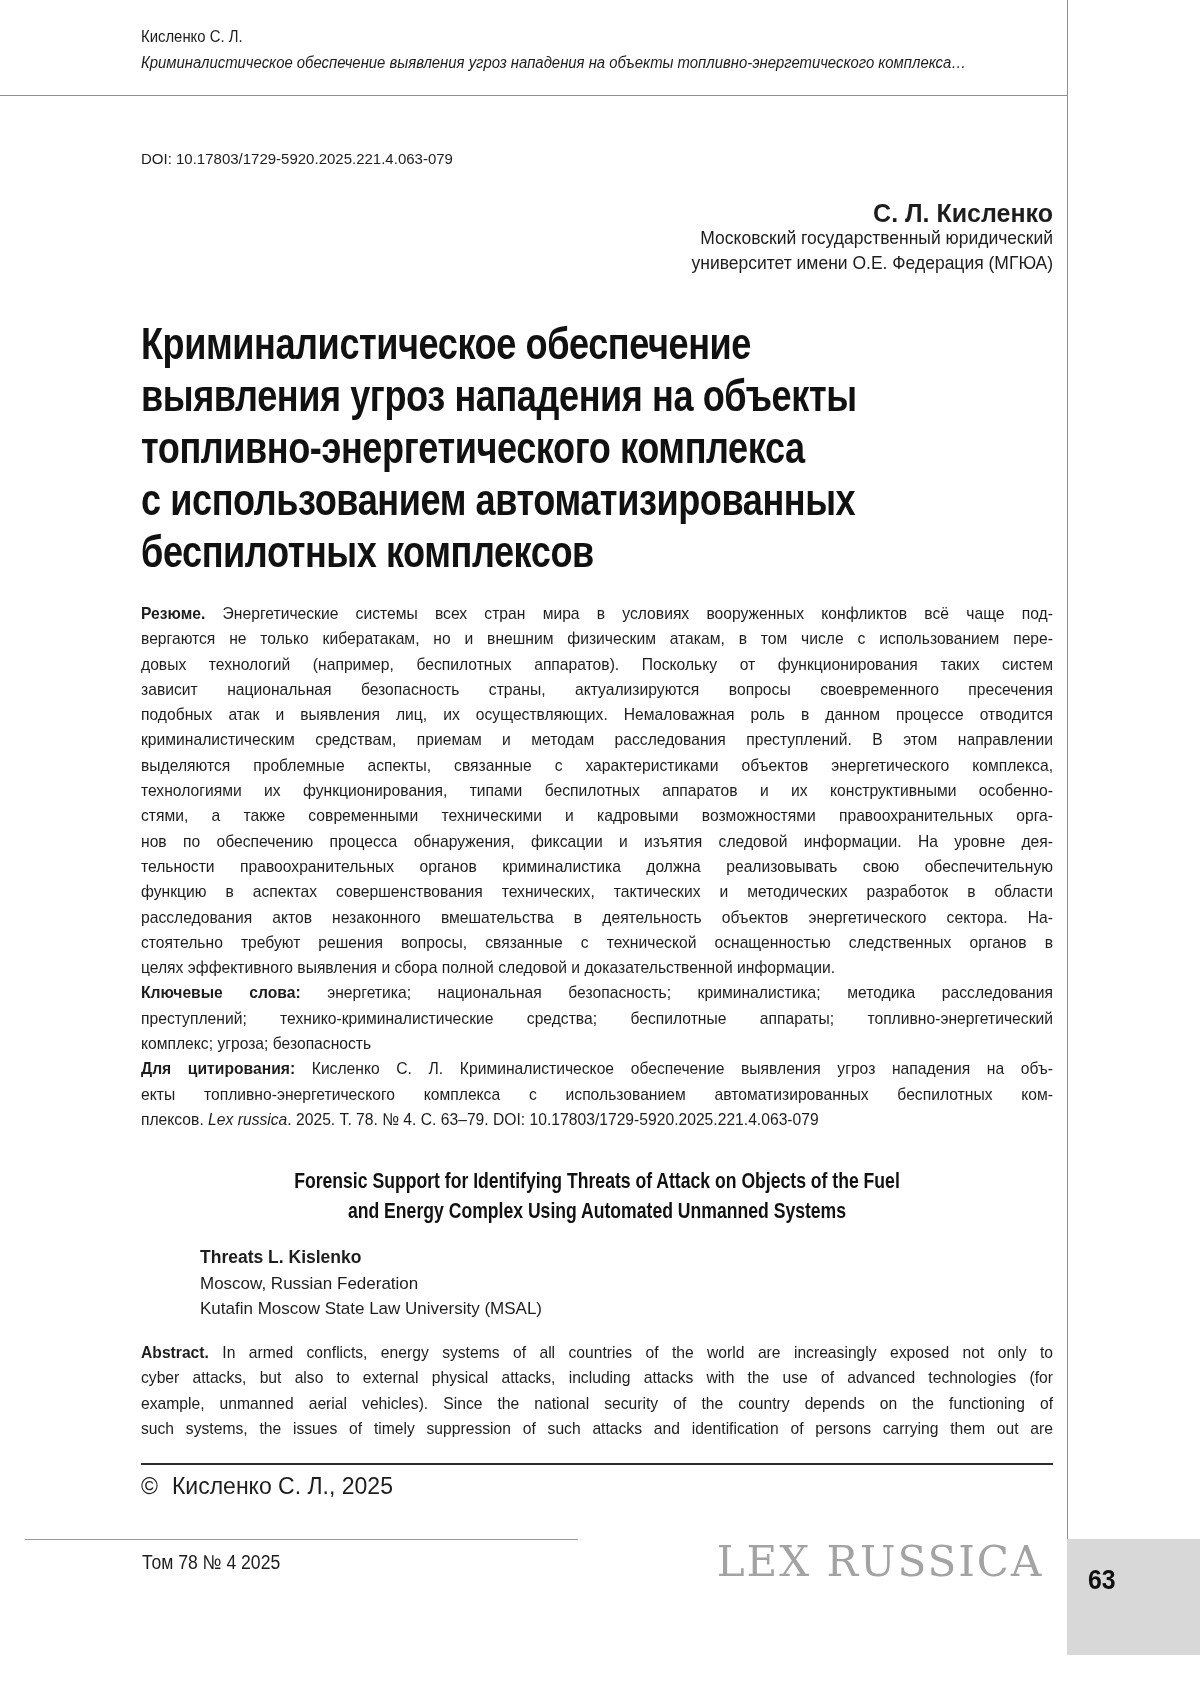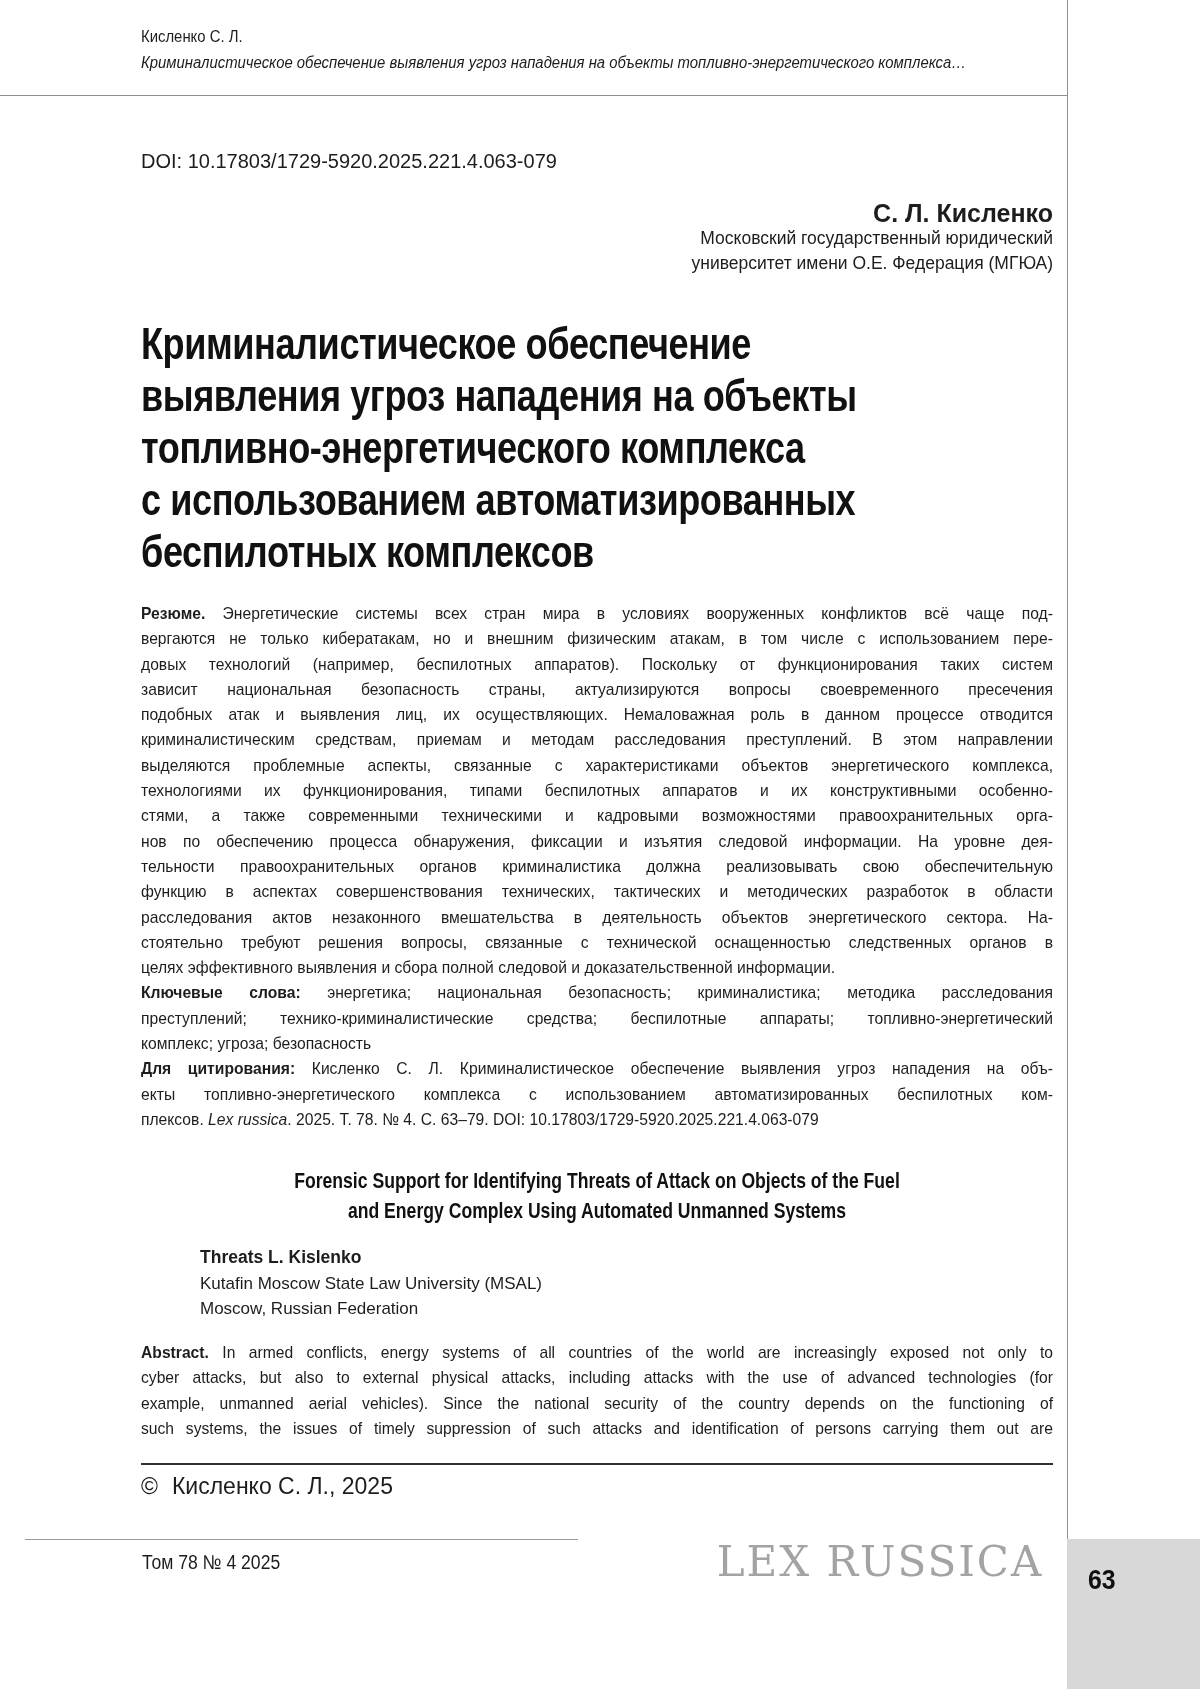--- a/index.html
+++ b/index.html
@@ -7,21 +7,21 @@
     position:relative;width:1200px;height:1697px;background:#ffffff;
     font-family:"Liberation Sans",sans-serif;color:#1d1d1d;overflow:hidden;
   }
   
   .running-head{position:absolute;left:141px;top:24px;font-size:16px;line-height:26px;
     transform:scaleX(0.93);transform-origin:left top;white-space:nowrap;}
   .rh-title{font-style:italic;}
   .header-rule{position:absolute;left:0;top:95px;width:1067px;height:1px;background:#8f8f8f;}
   .vline{position:absolute;left:1067px;top:0;width:1px;height:1539px;background:#8f8f8f;}
   
-  .doi{position:absolute;left:141px;top:150px;font-size:20px;}
+  .doi{position:absolute;left:141px;top:150px;font-size:15px;}
   
   .author-ru{position:absolute;left:141px;top:200px;width:912px;text-align:right;
     font-size:17.5px;line-height:24.6px;}
   .author-ru .name{font-weight:bold;font-size:25px;line-height:26px;}
   
   .title-ru{position:absolute;left:141px;top:318px;margin:0;font-size:44px;line-height:52px;
     font-weight:bold;letter-spacing:-0.5px;transform:scaleX(0.82);transform-origin:left top;
     white-space:nowrap;color:#111;}
   
   .body-ru{position:absolute;left:141px;top:601px;width:990px;font-size:17px;line-height:25.3px;
@@ -43,21 +43,21 @@
   .copy-rule{position:absolute;left:141px;top:1463px;width:912px;height:2px;background:#2e2e2e;}
   .copyright{position:absolute;left:141px;top:1473px;font-size:23px;}
   .copyright .sym{display:inline-block;margin-right:14px;}
   
   .footer-rule{position:absolute;left:25px;top:1539px;width:553px;height:1px;background:#9a9a9a;}
   .footer-vol{position:absolute;left:142px;top:1551px;font-size:20px;
     transform:scaleX(0.88);transform-origin:left top;white-space:nowrap;}
   .logo{position:absolute;left:715px;top:1532px;width:330px;text-align:center;
     font-family:"DejaVu Serif",serif;font-size:42px;line-height:60px;color:#a3a3a3;
     letter-spacing:2px;white-space:nowrap;}
-  .page-band{position:absolute;left:1067px;top:1539px;width:133px;height:150px;background:#d8d8d8;}
+  .page-band{position:absolute;left:1067px;top:1539px;width:133px;height:116px;background:#d8d8d8;}
   .page-num{margin:26px 0 0 21px;font-size:27px;font-weight:bold;
     transform:scaleX(0.92);transform-origin:left top;color:#111;}
 </style>
 </head>
 <body>
 
 <div class="page">
 
   <div class="running-head">
     <div>Кисленко С. Л.</div>
@@ -116,22 +116,22 @@
   </section>
 
   <h2 class="title-en">
       <div class="title-en-line">Forensic Support for Identifying Threats of Attack on Objects of the Fuel</div>
       <div class="title-en-line">and Energy Complex Using Automated Unmanned Systems</div>
     </h2>
 
   <div class="author-en">
     <div class="name">Threats L. Kislenko</div>
     <div>
+        <div class="affil-line">Moscow, Russian Federation</div>
         <div class="affil-line">Kutafin Moscow State Law University (MSAL)</div>
-        <div class="affil-line">Moscow, Russian Federation</div>
       </div>
   </div>
 
   <section class="body-en">
     <div>
         <div class="jline"><b>Abstract.</b> <span>In armed conflicts, energy systems of all countries of the world are increasingly exposed not only to</span></div>
         <div class="jline"><span>cyber attacks, but also to external physical attacks, including attacks with the use of advanced technologies (for</span></div>
         <div class="jline"><span>example, unmanned aerial vehicles). Since the national security of the country depends on the functioning of</span></div>
         <div class="jline"><span>such systems, the issues of timely suppression of such attacks and identification of persons carrying them out are</span></div>
       </div>

